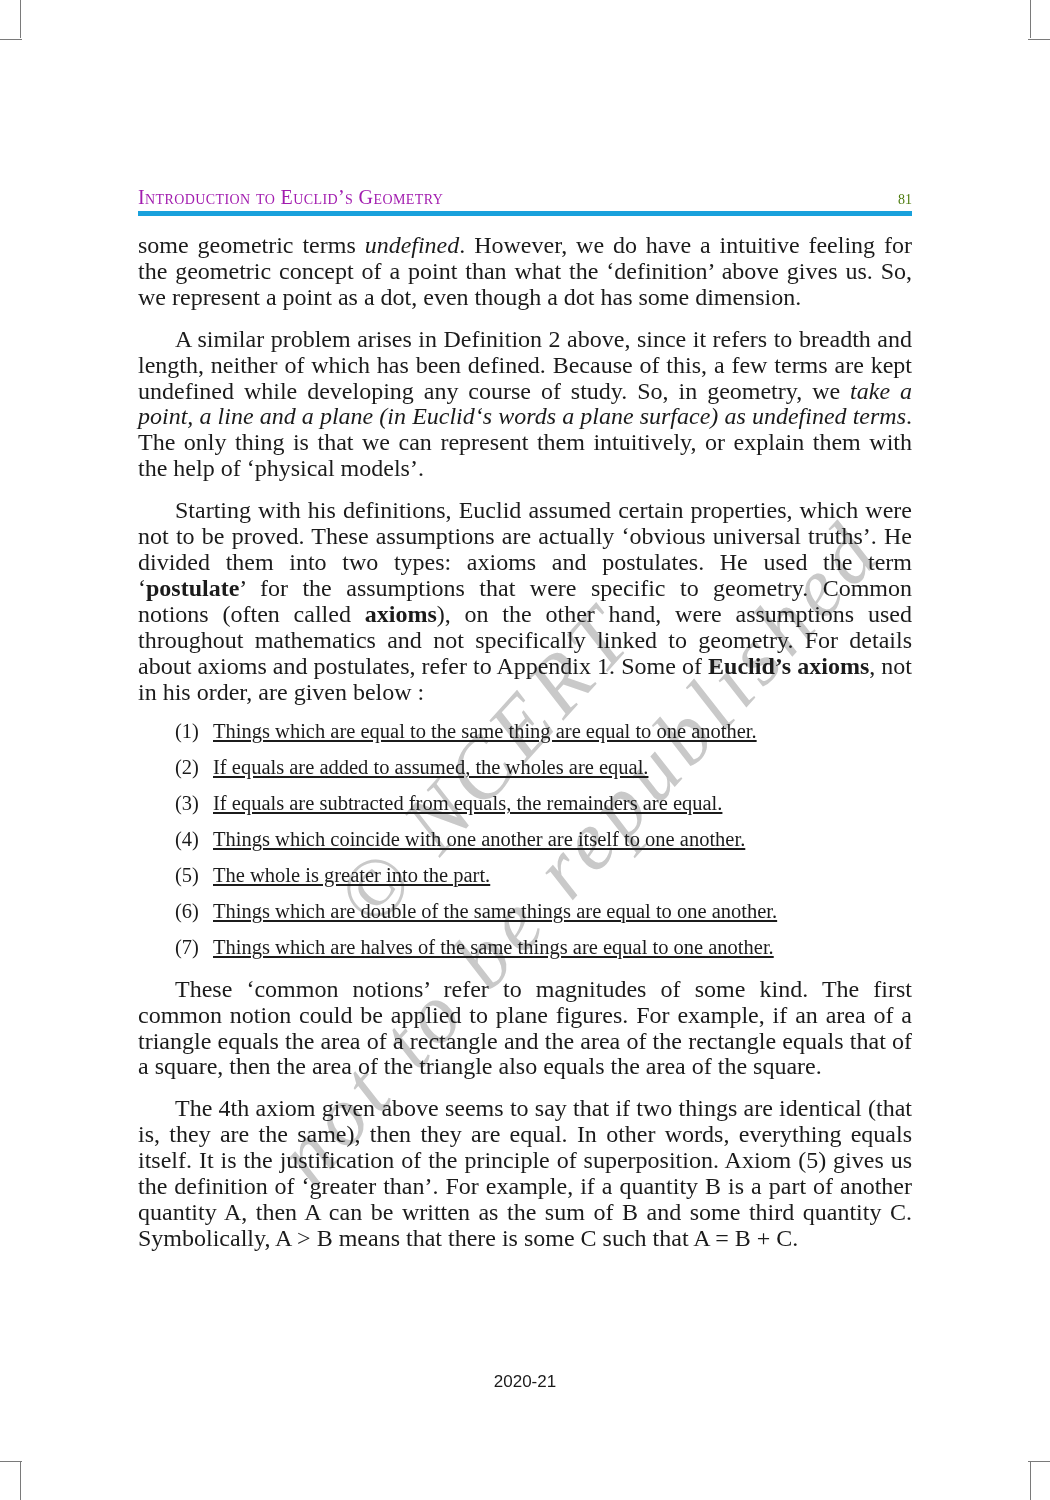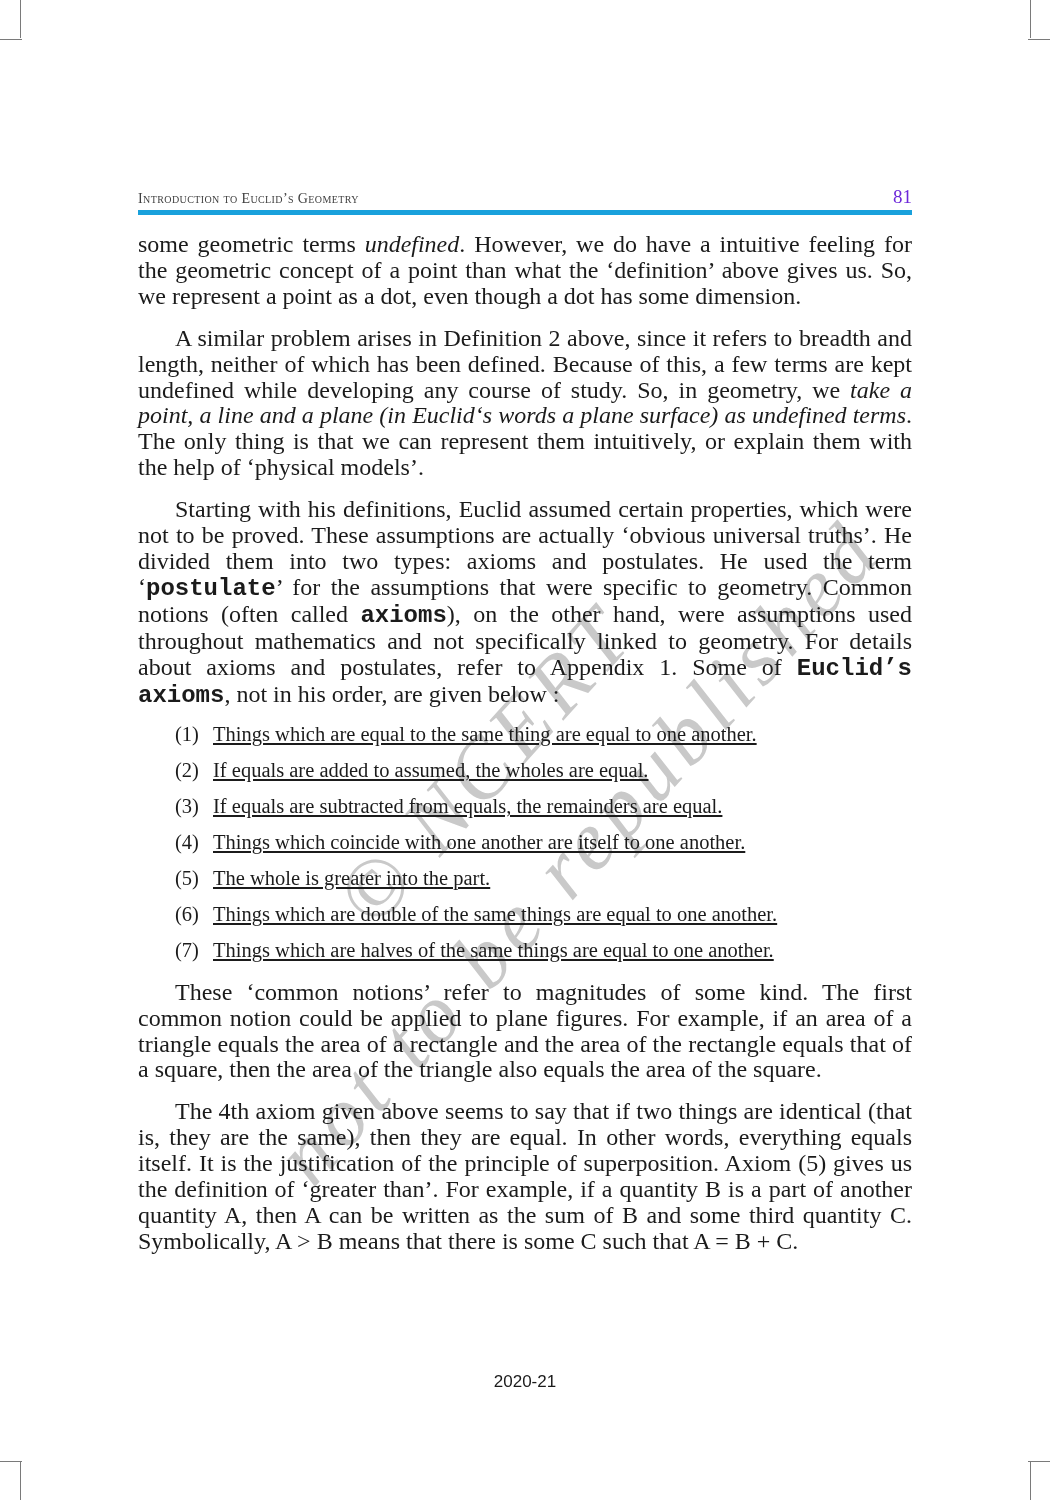--- a/index.html
+++ b/index.html
@@ -51,45 +51,45 @@
     z-index: 1;
   }
 
   .page-header {
     display: flex;
     justify-content: space-between;
     align-items: baseline;
   }
   .running-title {
     font-variant: small-caps;
-    font-size: 14px;
+    font-size: 20px;
     letter-spacing: 0.4px;
-    color: #404040;
+    color: #a21caf;
   }
   .page-number {
-    font-size: 19px;
-    color: #6d28d9;
+    font-size: 14px;
+    color: #4d7c0f;
   }
   .header-rule {
     height: 5px;
     background: #19a1dc;
     margin-top: 2px;
   }
 
   p.body-par {
     font-size: 24px;
     line-height: 25.9px;
     text-align: justify;
     margin: 16px 0 0 0;
     text-indent: 37px;
   }
   p.body-par.noindent { text-indent: 0; margin-top: 17px; }
 
   .it { font-style: italic; }
-  .bd { font-weight: bold; font-family: Liberation Mono, monospace; }
+  .bd { font-weight: bold; }
 
   .axioms { margin-top: 14px; }
   .axiom {
     display: flex;
     margin: 10px 0 0 37px;
     font-size: 20.5px;
     line-height: 25.9px;
   }
   .axiom-num { flex: none; width: 38px; }
   .axiom-text { flex: 1; text-decoration: underline; }

